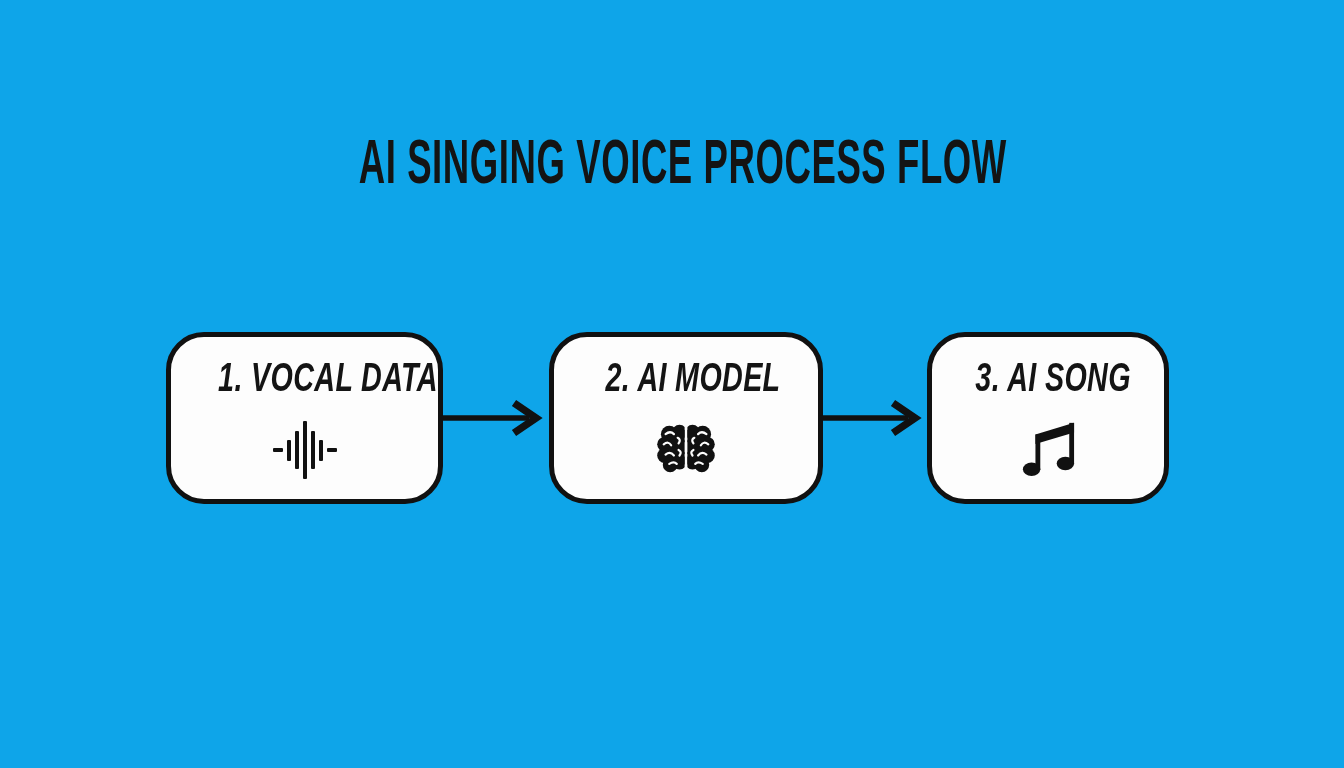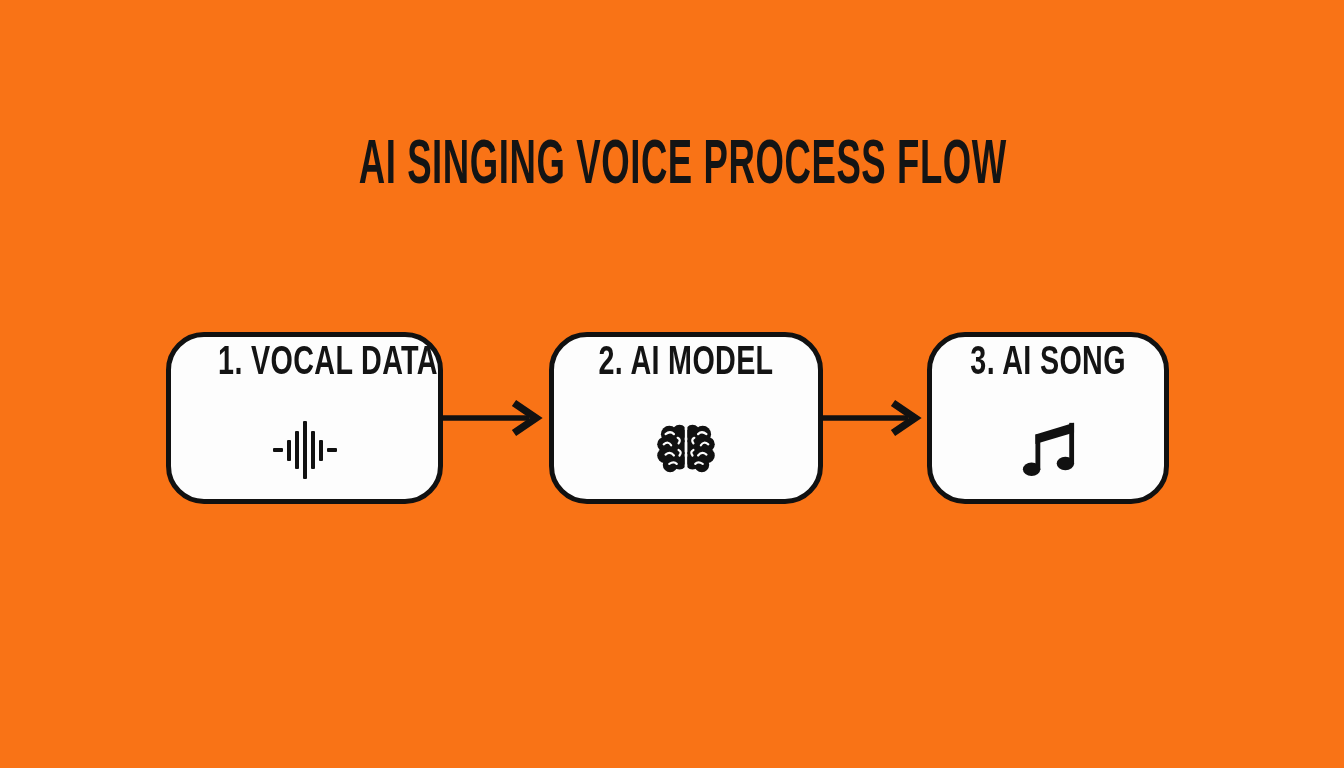--- a/index.html
+++ b/index.html
@@ -3,21 +3,21 @@
 <meta charset="utf-8">
 <style>
   html, body {
     margin: 0;
     padding: 0;
   }
   .canvas {
     position: relative;
     width: 1344px;
     height: 768px;
-    background: #f97316;
+    background: #0ea5e9;
     overflow: hidden;
     font-family: "Liberation Sans", "DejaVu Sans", sans-serif;
     color: #161616;
   }
   .title-wrap {
     position: absolute;
     top: 130px;
     left: 11px;
     width: 1344px;
     text-align: center;
@@ -40,24 +40,25 @@
     box-sizing: border-box;
     border: 5px solid #111;
     border-radius: 38px;
     background: #fdfdfd;
   }
   .step-box.b1 { left: 166px; width: 277px; }
   .step-box.b2 { left: 549px; width: 274px; padding-left: 20px; }
   .step-box.b3 { left: 927px; width: 242px; }
   .step-label {
     position: absolute;
-    top: 3px;
+    top: 20px;
     left: 0;
     width: 100%;
-    text-align: center;
+    text-align: right;
+    font-style: italic;
   }
   .step-label span {
     display: inline-block;
     font-size: 41px;
     line-height: 1;
     font-weight: 700;
     letter-spacing: 0.5px;
     white-space: nowrap;
     transform: scaleX(0.70);
     transform-origin: center;

